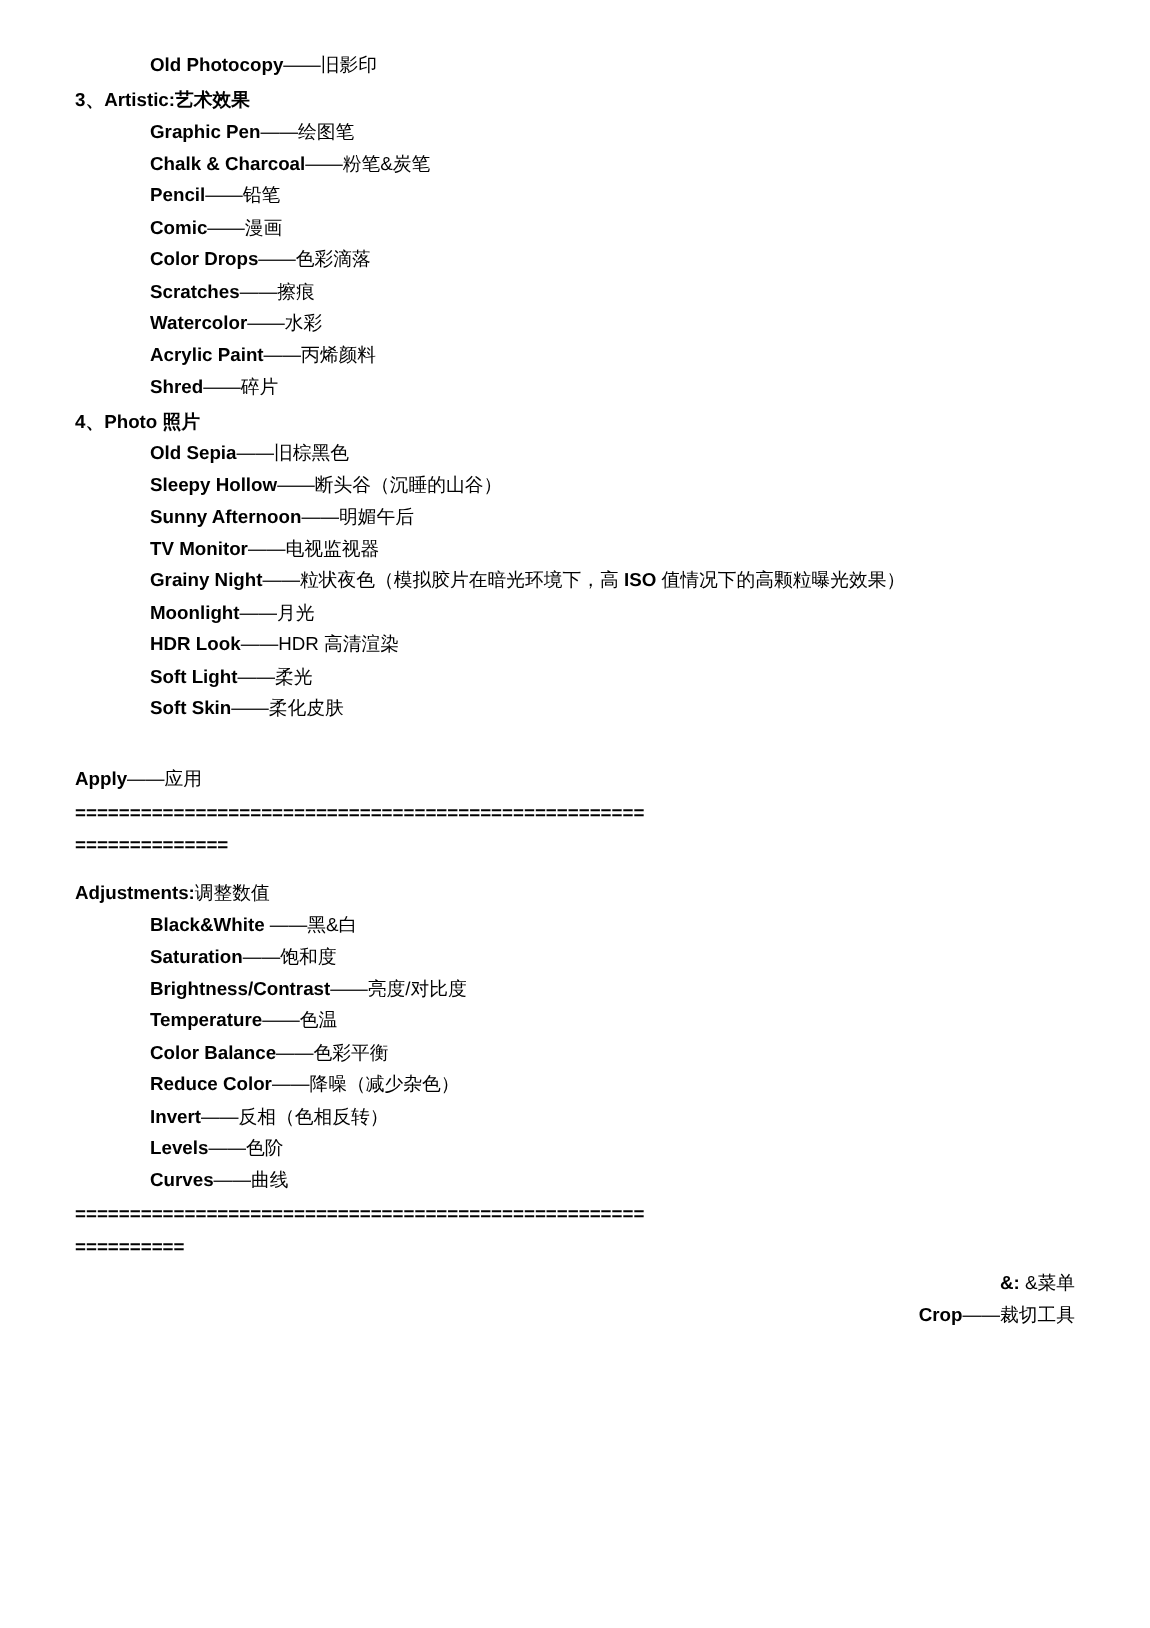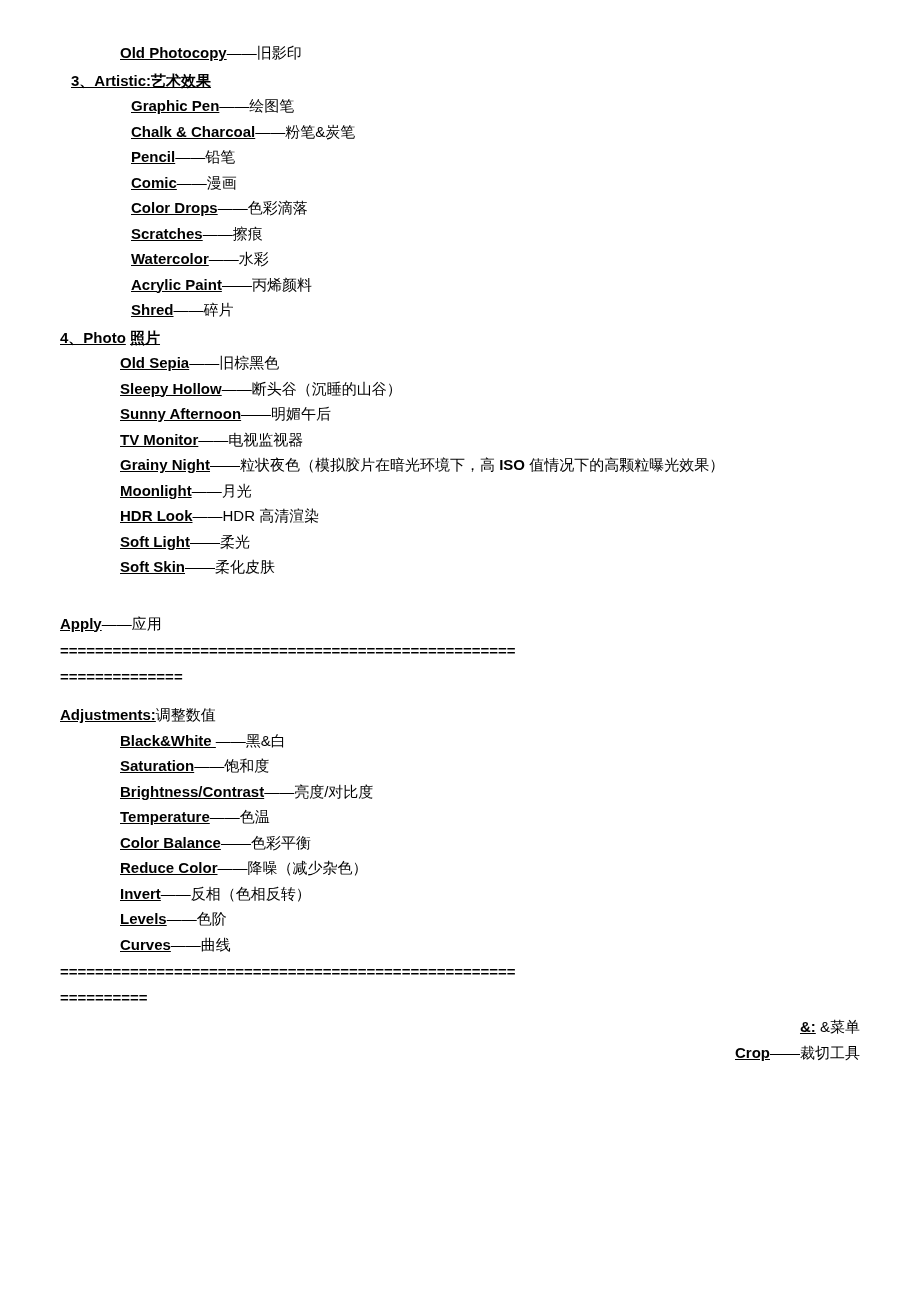--- a/index.html
+++ b/index.html
@@ -13,21 +13,20 @@
       color: #000;
       background: #fff;
       padding: 40px 60px;
       line-height: 1.7;
     }
     .section-indent {
       padding-left: 60px;
     }
     .bold {
       font-weight: bold;
-      text-decoration: underline;
     }
     .divider {
       font-weight: bold;
       word-break: break-all;
       margin: 4px 0;
     }
     .apply-line {
       margin-top: 8px;
       margin-bottom: 2px;
     }
@@ -40,21 +39,21 @@
   </style>
 </head>
 <body>
 
 <div>
   <div class="section-indent">
     <span class="bold">Old Photocopy</span><span>——</span><span>旧影印</span>
   </div>
 </div>
 
-<div style="margin-top:2px;margin-left:11px;">
+<div style="margin-top:2px;">
   <div>
     <span class="bold">3、Artistic:</span><span class="bold">艺术效果</span>
   </div>
   <div class="section-indent">
     <div><span class="bold">Graphic Pen</span><span>——</span><span>绘图笔</span></div>
     <div><span class="bold">Chalk &amp; Charcoal</span><span>——</span><span>粉笔&amp;炭笔</span></div>
     <div><span class="bold">Pencil</span><span>——</span><span>铅笔</span></div>
     <div><span class="bold">Comic</span><span>——</span><span>漫画</span></div>
     <div><span class="bold">Color Drops</span><span>——</span><span>色彩滴落</span></div>
     <div><span class="bold">Scratches</span><span>——</span><span>擦痕</span></div>

